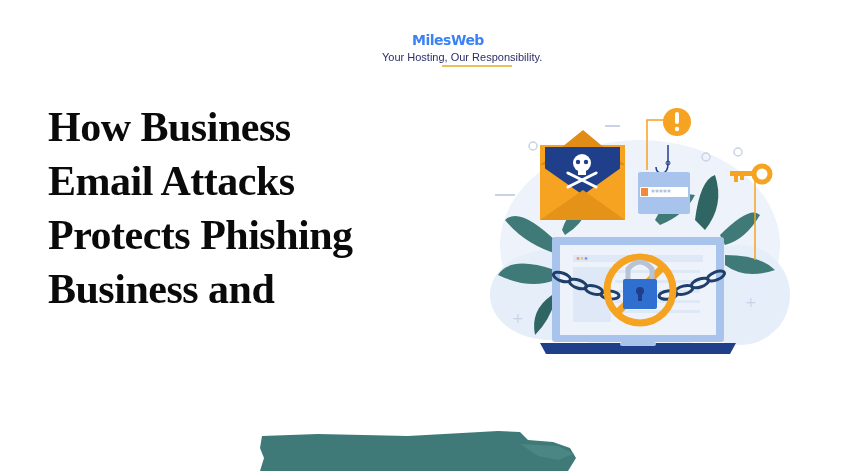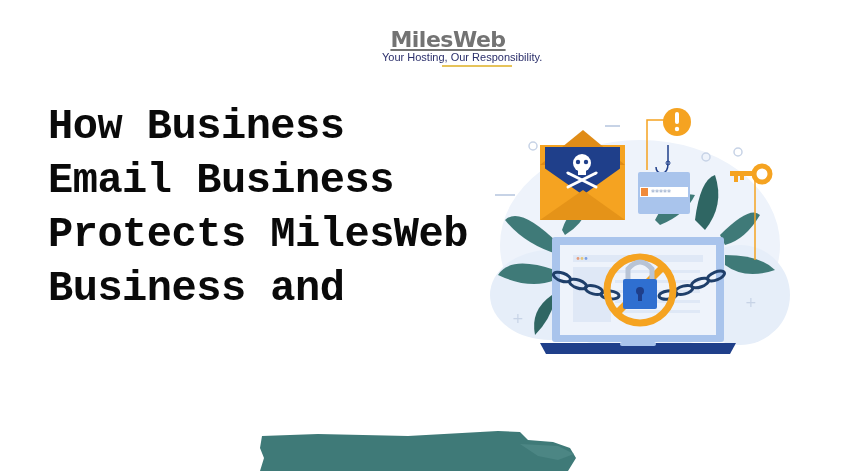--- a/index.html
+++ b/index.html
@@ -1,38 +1,38 @@
 <!DOCTYPE html>
 <html><head>
 <meta charset="utf-8">
 <style>
   html, body { margin:0; padding:0; }
   body { width:843px; height:471px; background:#ffffff; position:relative; overflow:hidden; font-family:"DejaVu Sans", sans-serif; }
   .logo { position:absolute; left:382px; top:28px; width:132px; text-align:center; }
-  .logo-name { font-family:"DejaVu Sans", sans-serif; font-weight:bold; font-size:22px; color:#737373; letter-spacing:-0.5px; line-height:24px;text-decoration:underline; }
+  .logo-name { font-family:"DejaVu Sans", sans-serif; font-weight:bold; font-size:14px; color:#3b82f6; letter-spacing:-0.5px; line-height:24px; }
   .logo-tag { font-family:"Liberation Sans", sans-serif; font-size:11px; color:#2b2f6b; line-height:11px; white-space:nowrap; }
   .logo-underline { width:70px; height:2px; background:#e6c35a; margin:2px 0 0 60px; }
   .headline { position:absolute; left:48px; top:100px; width:460px; }
-  .headline-line { font-family:Liberation Mono, monospace; font-weight:bold; font-size:42px; line-height:54px; color:#0a0a0a; letter-spacing:-0.5px; white-space:nowrap; }
+  .headline-line { font-family:Liberation Serif, serif; font-weight:bold; font-size:42px; line-height:54px; color:#0a0a0a; letter-spacing:-0.5px; white-space:nowrap; }
   .illus { position:absolute; left:490px; top:95px; width:300px; height:270px; }
   .brush { position:absolute; left:258px; top:428px; width:320px; height:43px; }
 </style>
 </head>
 <body>
 
 <div class="logo">
   <div class="logo-name">MilesWeb</div>
   <div class="logo-tag">Your Hosting, Our Responsibility.</div>
   <div class="logo-underline"></div>
 </div>
 
 <div class="headline">
   <div class="headline-line">How Business</div>
-  <div class="headline-line">Email Business</div>
-  <div class="headline-line">Protects MilesWeb</div>
+  <div class="headline-line">Email Attacks</div>
+  <div class="headline-line">Protects Phishing</div>
   <div class="headline-line">Business and</div>
 </div>
 
 <div class="illus">
   <svg width="300" height="270" viewBox="0 0 300 270">
 
     <g>
       <ellipse cx="150" cy="150" rx="140" ry="105" fill="#eef3fb"></ellipse>
       <ellipse cx="60" cy="200" rx="60" ry="45" fill="#e6eef9"></ellipse>
       <ellipse cx="250" cy="200" rx="50" ry="50" fill="#e6eef9"></ellipse>

